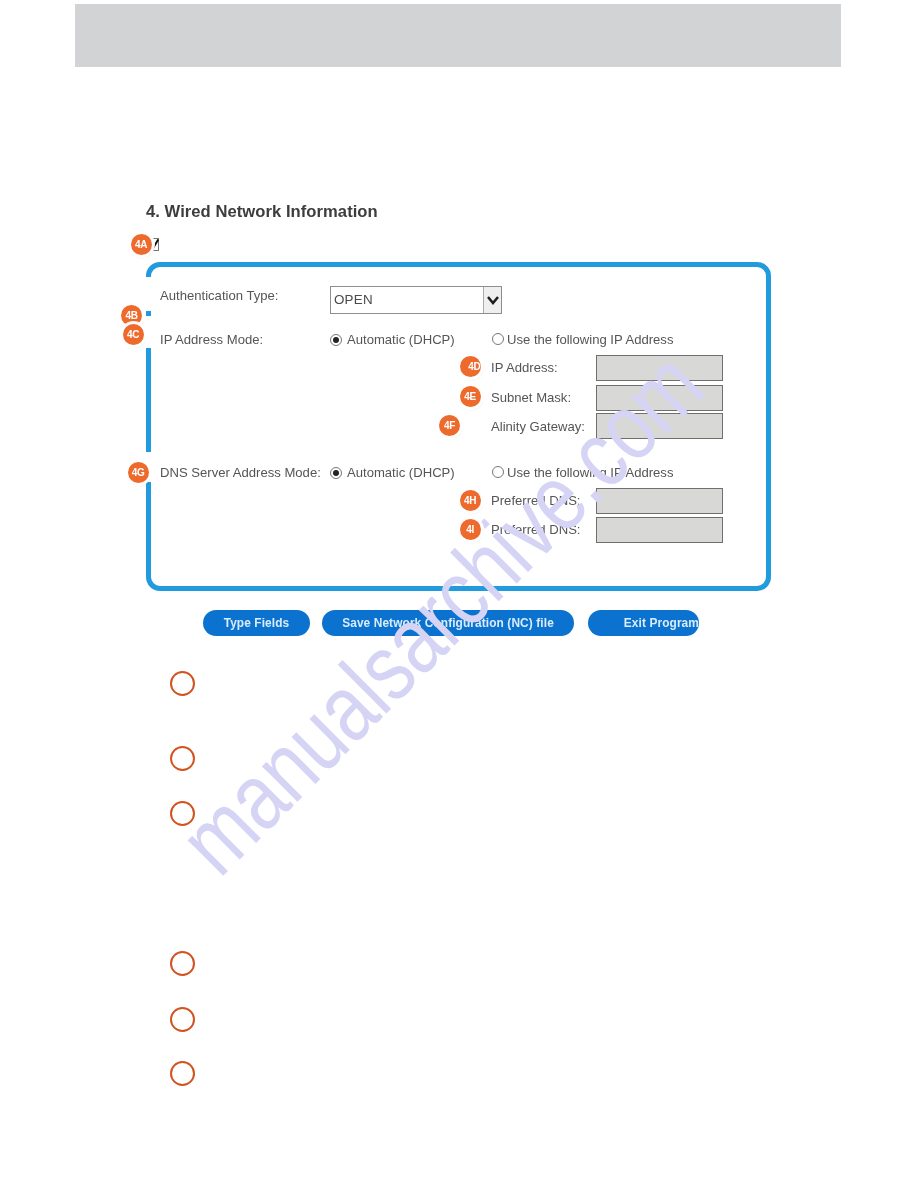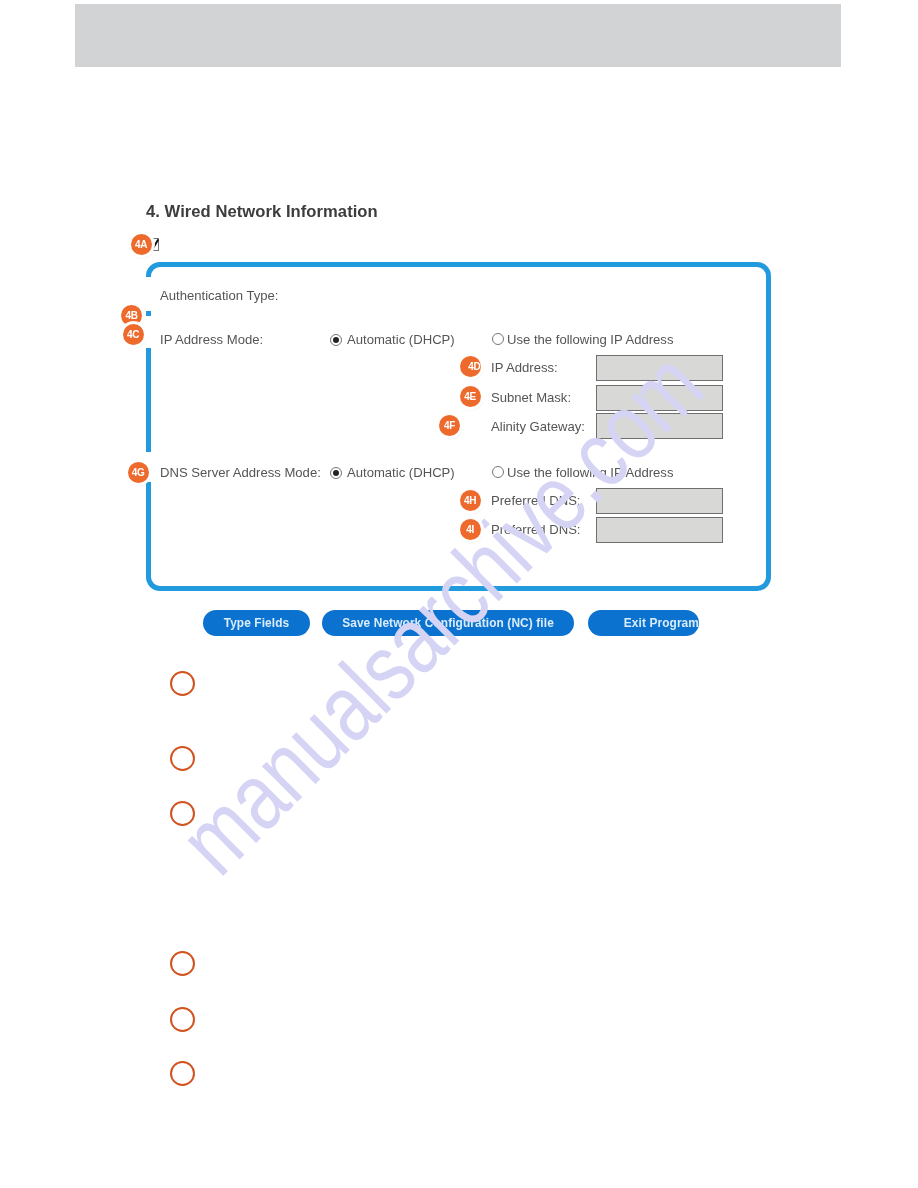--- a/index.html
+++ b/index.html
@@ -72,20 +72,28 @@
   </div>
 
   <div class="bluebox"></div>
 
   <div class="bordergap" style="top:277px;height:34px;"></div>
   <div class="bordergap" style="top:316px;height:32px;"></div>
   <div class="bordergap" style="top:452px;height:30px;"></div>
 
   <div class="badge" style="left:121px;top:285.5px;margin-top:19px;">4B</div>
   <div class="lbl" style="left:160px;top:288px;">Authentication Type:</div>
+  <div class="selbox">
+    <div class="seltext">OPEN</div>
+    <div class="selbtn">
+      <svg width="18" height="26" viewBox="0 0 18 26">
+          <path d="M4 10 L9 16 L14 10" stroke="#1c1c1c" stroke-width="2.5" fill="none" stroke-linecap="butt" stroke-linejoin="miter"></path>
+        </svg>
+    </div>
+  </div>
 
   <div class="badge" style="left:122.5px;top:323.5px;">4C</div>
   <div class="lbl" style="left:160px;top:332px;">IP Address Mode:</div>
   <div class="radio on" style="left:330px;top:334px;"></div>
   <div class="lbl" style="left:347px;top:332px;">Automatic (DHCP)</div>
   <div class="radio" style="left:492px;top:333px;"></div>
   <div class="lbl" style="left:507px;top:332px;">Use the following IP Address</div>
 
   <div class="badge" style="left:459.5px;top:355.5px;text-align:right;">4D</div>
   <div class="lbl" style="left:491px;top:360px;">IP Address:</div>

